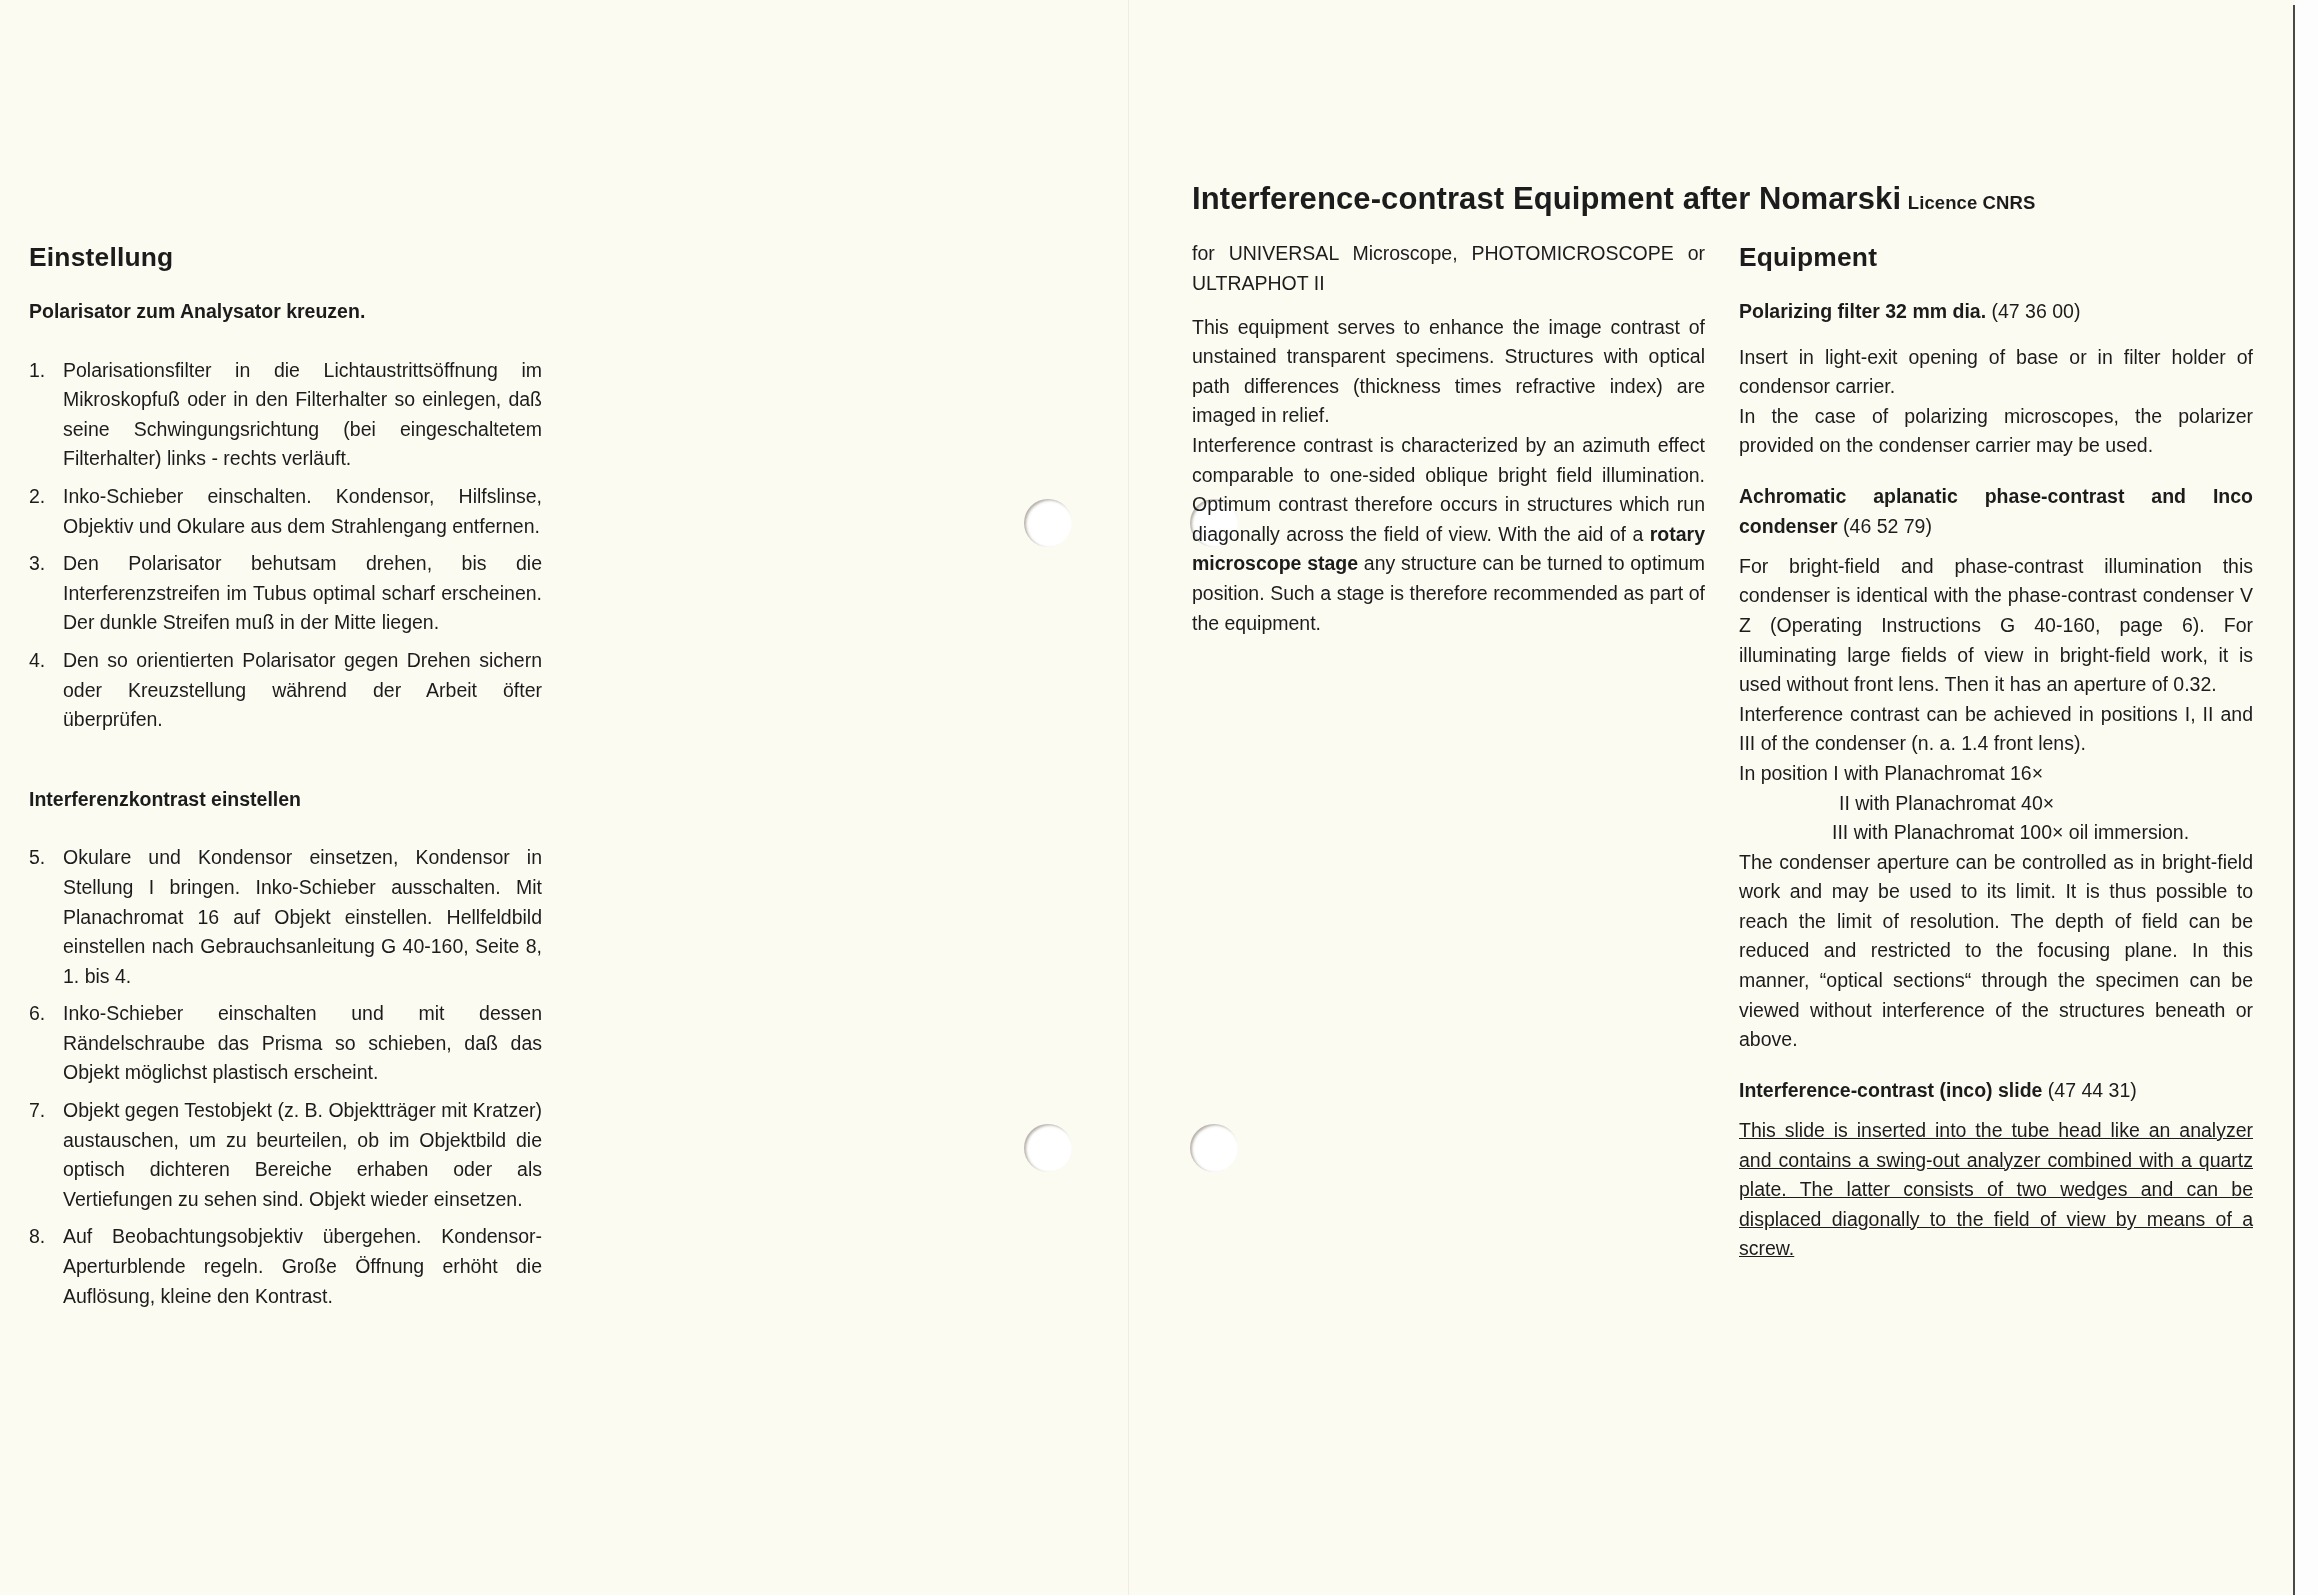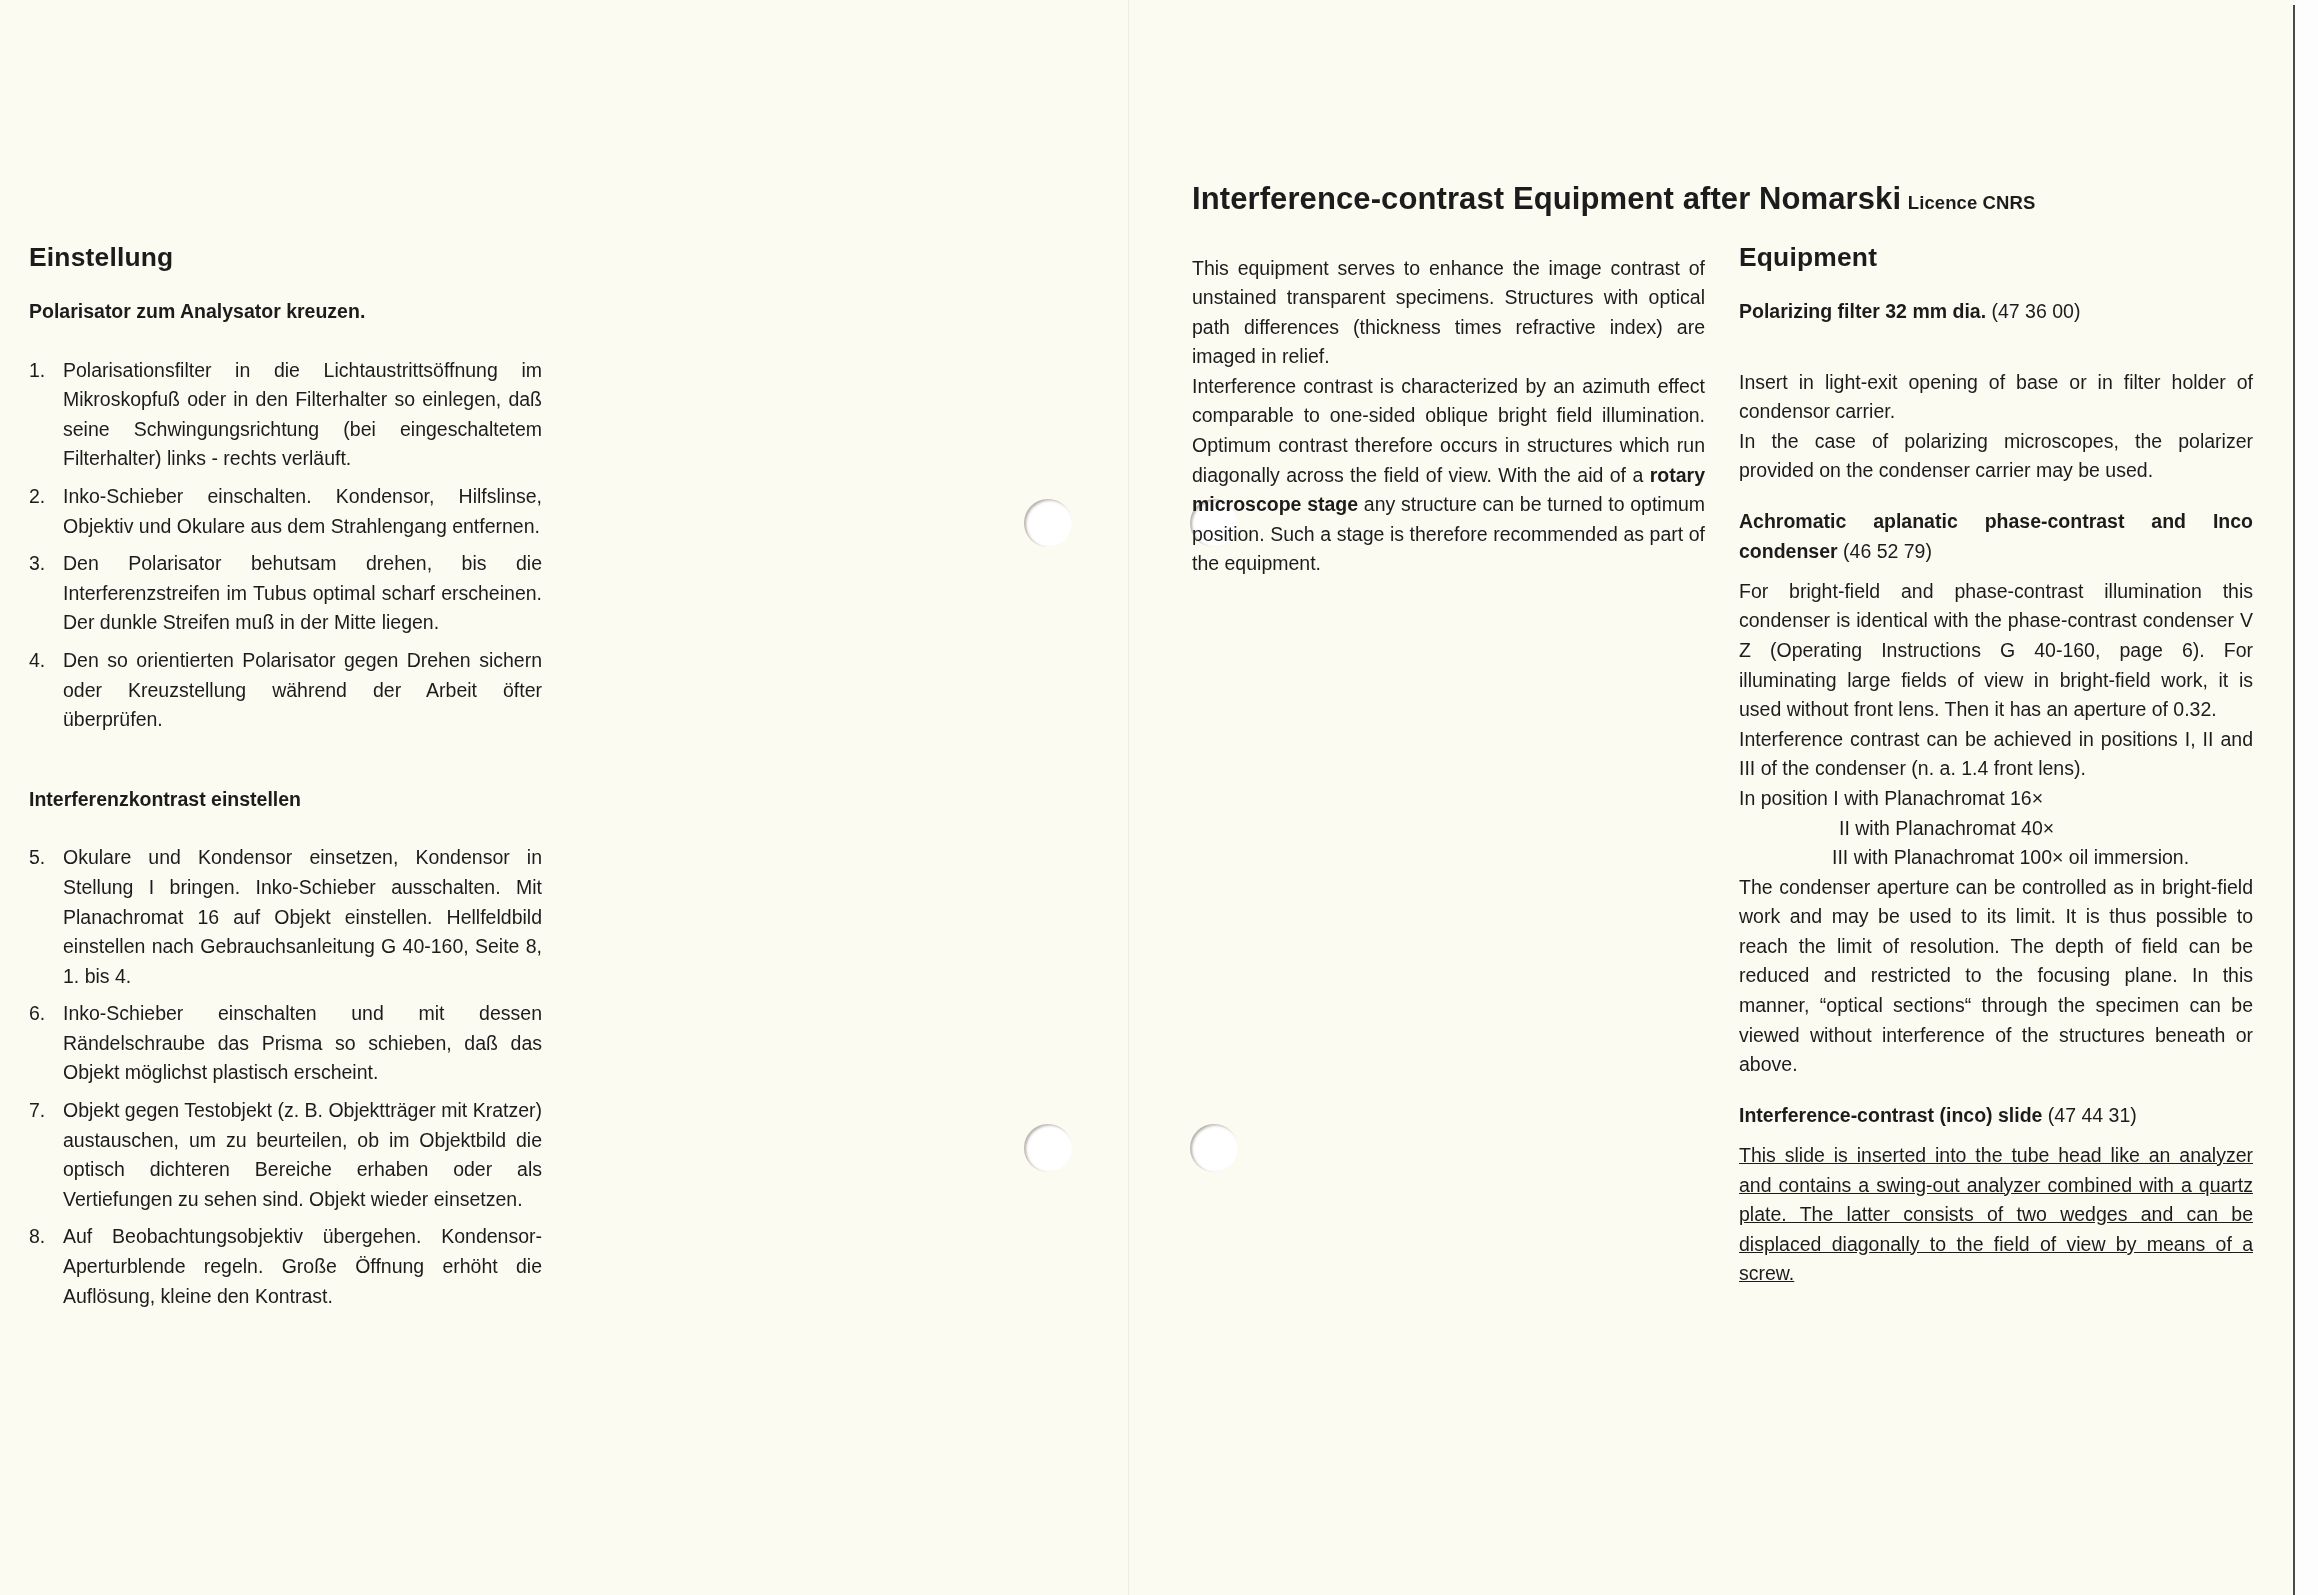--- a/index.html
+++ b/index.html
@@ -105,29 +105,30 @@
       <span class="item-text">Auf Beobachtungsobjektiv übergehen. Kondensor-Aperturblende regeln. Große Öffnung erhöht die Auflösung, kleine den Kontrast.</span>
     </div>
   </div>
 </div>
 
 <div class="title">
   <span>Interference-contrast Equipment after Nomarski</span><span class="lic">Licence CNRS</span>
 </div>
 
 <div class="col" style="left:1192px; top:239px; width:513px;">
+  <p>for UNIVERSAL Microscope, PHOTOMICROSCOPE or ULTRAPHOT II</p>
   <p style="margin-top:14.5px;">This equipment serves to enhance the image contrast of unstained transparent specimens. Structures with optical path differences (thickness times refractive index) are imaged in relief.</p>
   <p><span>Interference contrast is characterized by an azimuth effect comparable to one-sided oblique bright field illumination. Optimum contrast therefore occurs in structures which run diagonally across the field of view. With the aid of a </span><span class="b">rotary microscope stage</span><span> any structure can be turned to optimum position. Such a stage is therefore recommended as part of the equipment.</span></p>
 </div>
 
 <div class="col" style="left:1739px; top:241px; width:514px;">
   <div class="h1">Equipment</div>
 
   <p style="margin-top:24px;"><span class="b">Polarizing filter 32 mm dia.</span> <span>(47 36 00)</span></p>
-  <p style="margin-top:41px;">Insert in light-exit opening of base or in filter holder of condensor carrier.</p>
+  <p style="margin-top:16px;">Insert in light-exit opening of base or in filter holder of condensor carrier.</p>
   <p>In the case of polarizing microscopes, the polarizer provided on the condenser carrier may be used.</p>
 
   <p style="margin-top:21px;"><span class="b">Achromatic aplanatic phase-contrast and Inco condenser</span> <span>(46 52 79)</span></p>
   <p style="margin-top:10.6px;">For bright-field and phase-contrast illumination this condenser is identical with the phase-contrast condenser V Z (Operating Instructions G 40-160, page 6). For illuminating large fields of view in bright-field work, it is used without front lens. Then it has an aperture of 0.32.</p>
   <p>Interference contrast can be achieved in positions I, II and III of the condenser (n. a. 1.4 front lens).</p>
   <p>In position I with Planachromat 16×</p>
   <p class="indent1">II with Planachromat 40×</p>
   <p class="indent2">III with Planachromat 100× oil immersion.</p>
   <p>The condenser aperture can be controlled as in bright-field work and may be used to its limit. It is thus possible to reach the limit of resolution. The depth of field can be reduced and restricted to the focusing plane. In this manner, “optical sections“ through the specimen can be viewed without interference of the structures beneath or above.</p>
 

